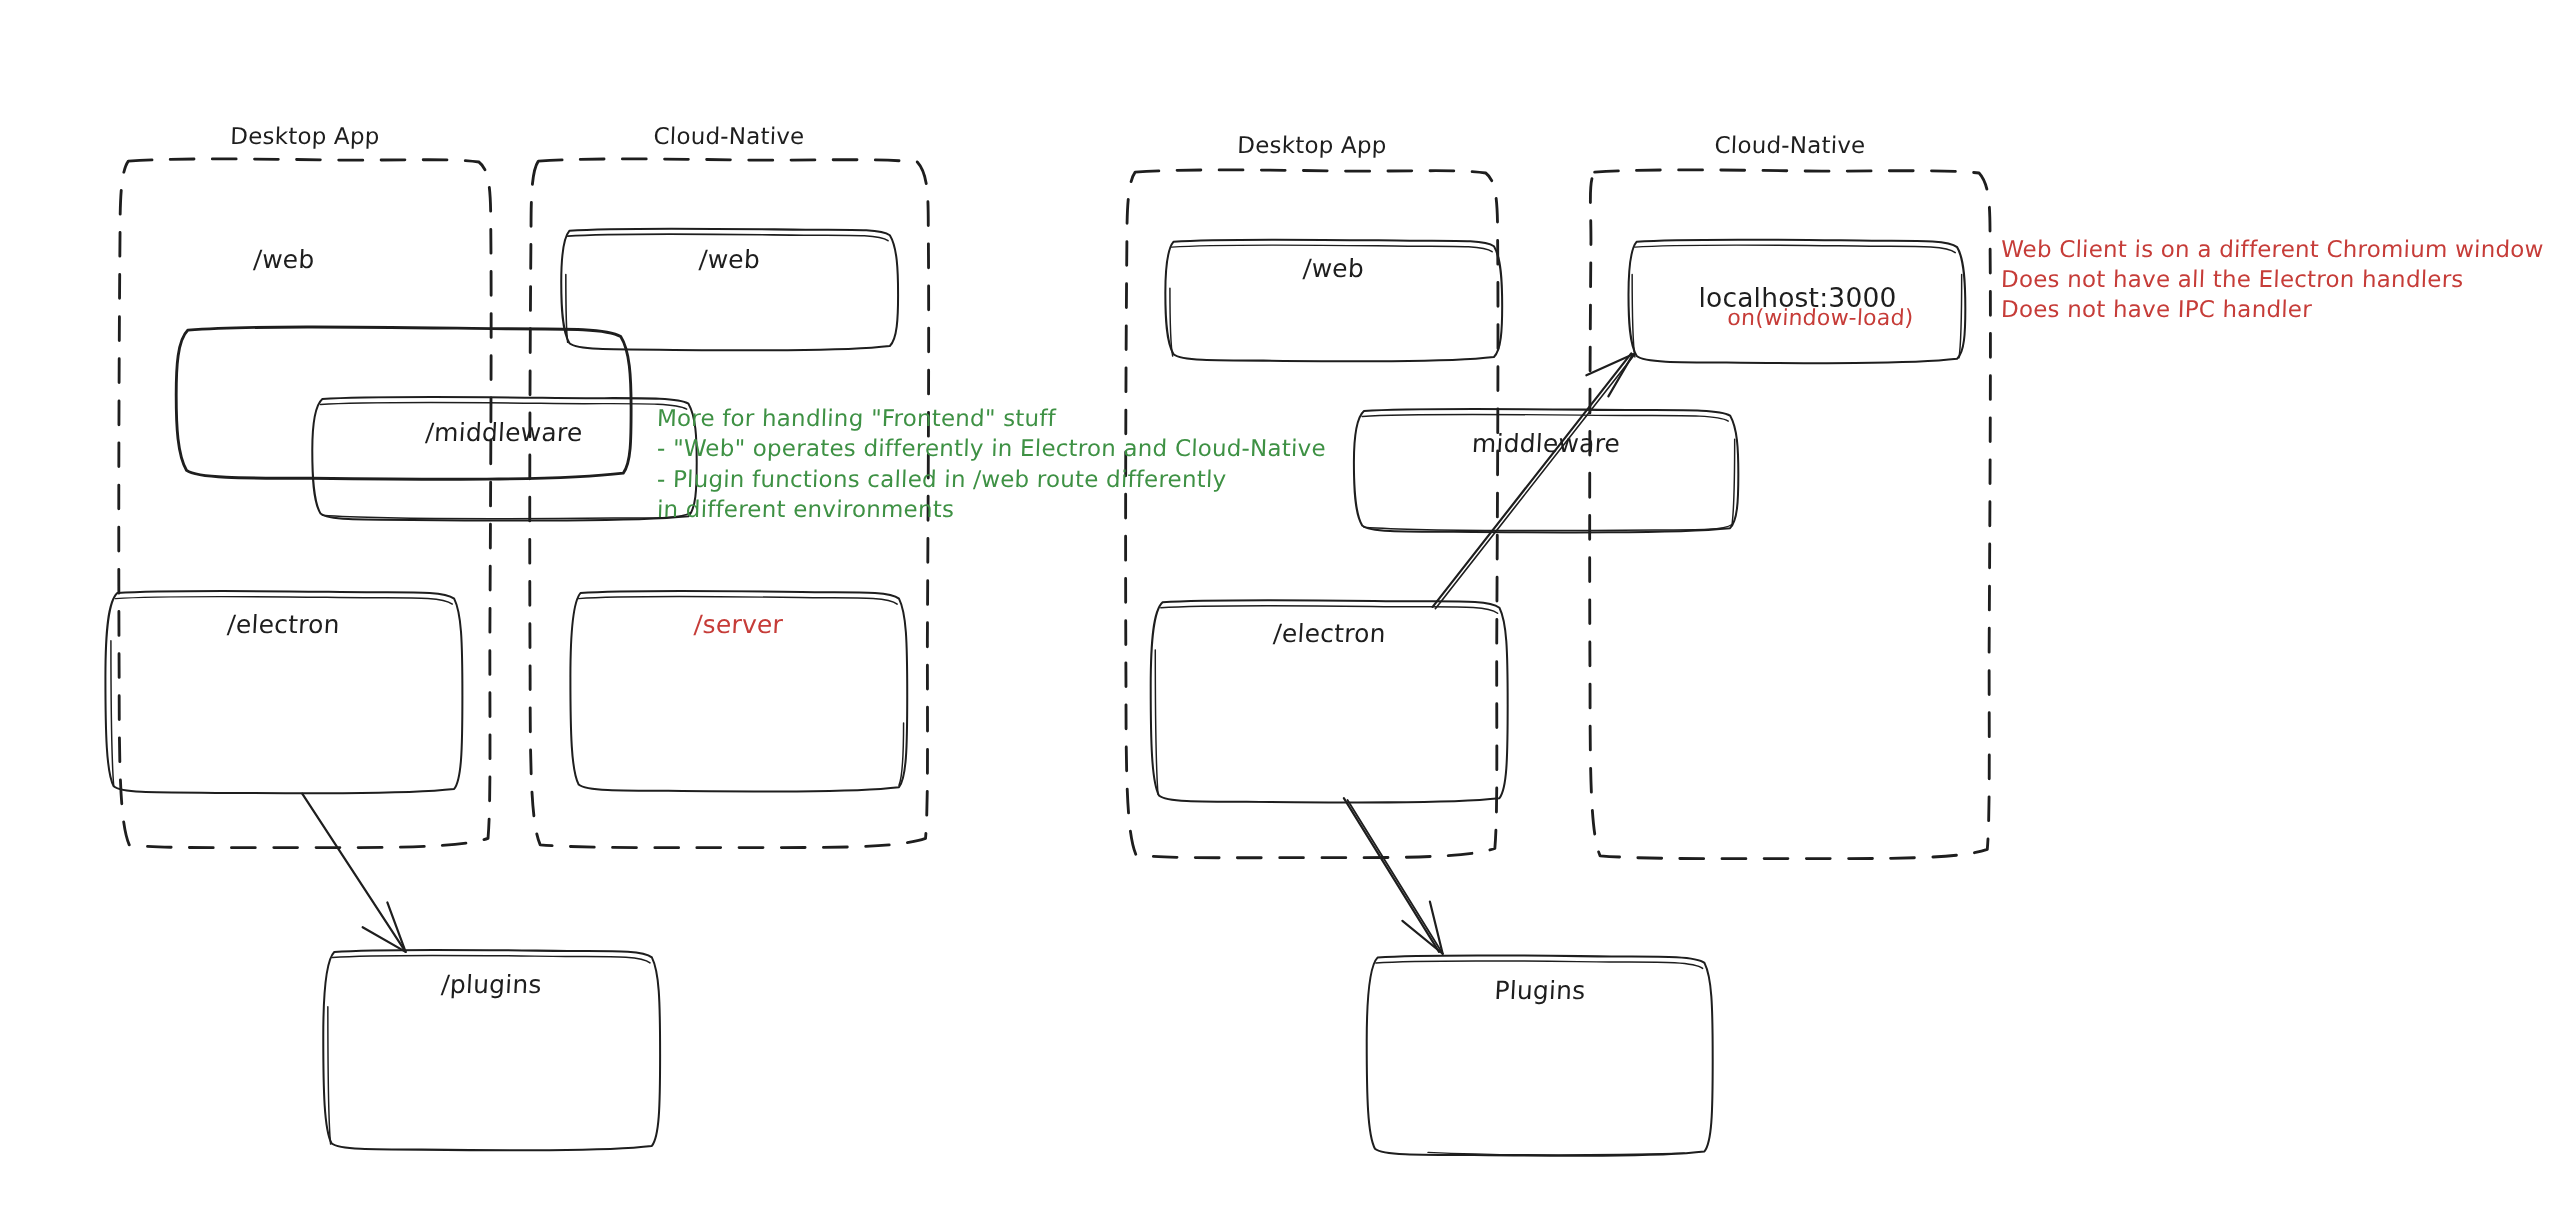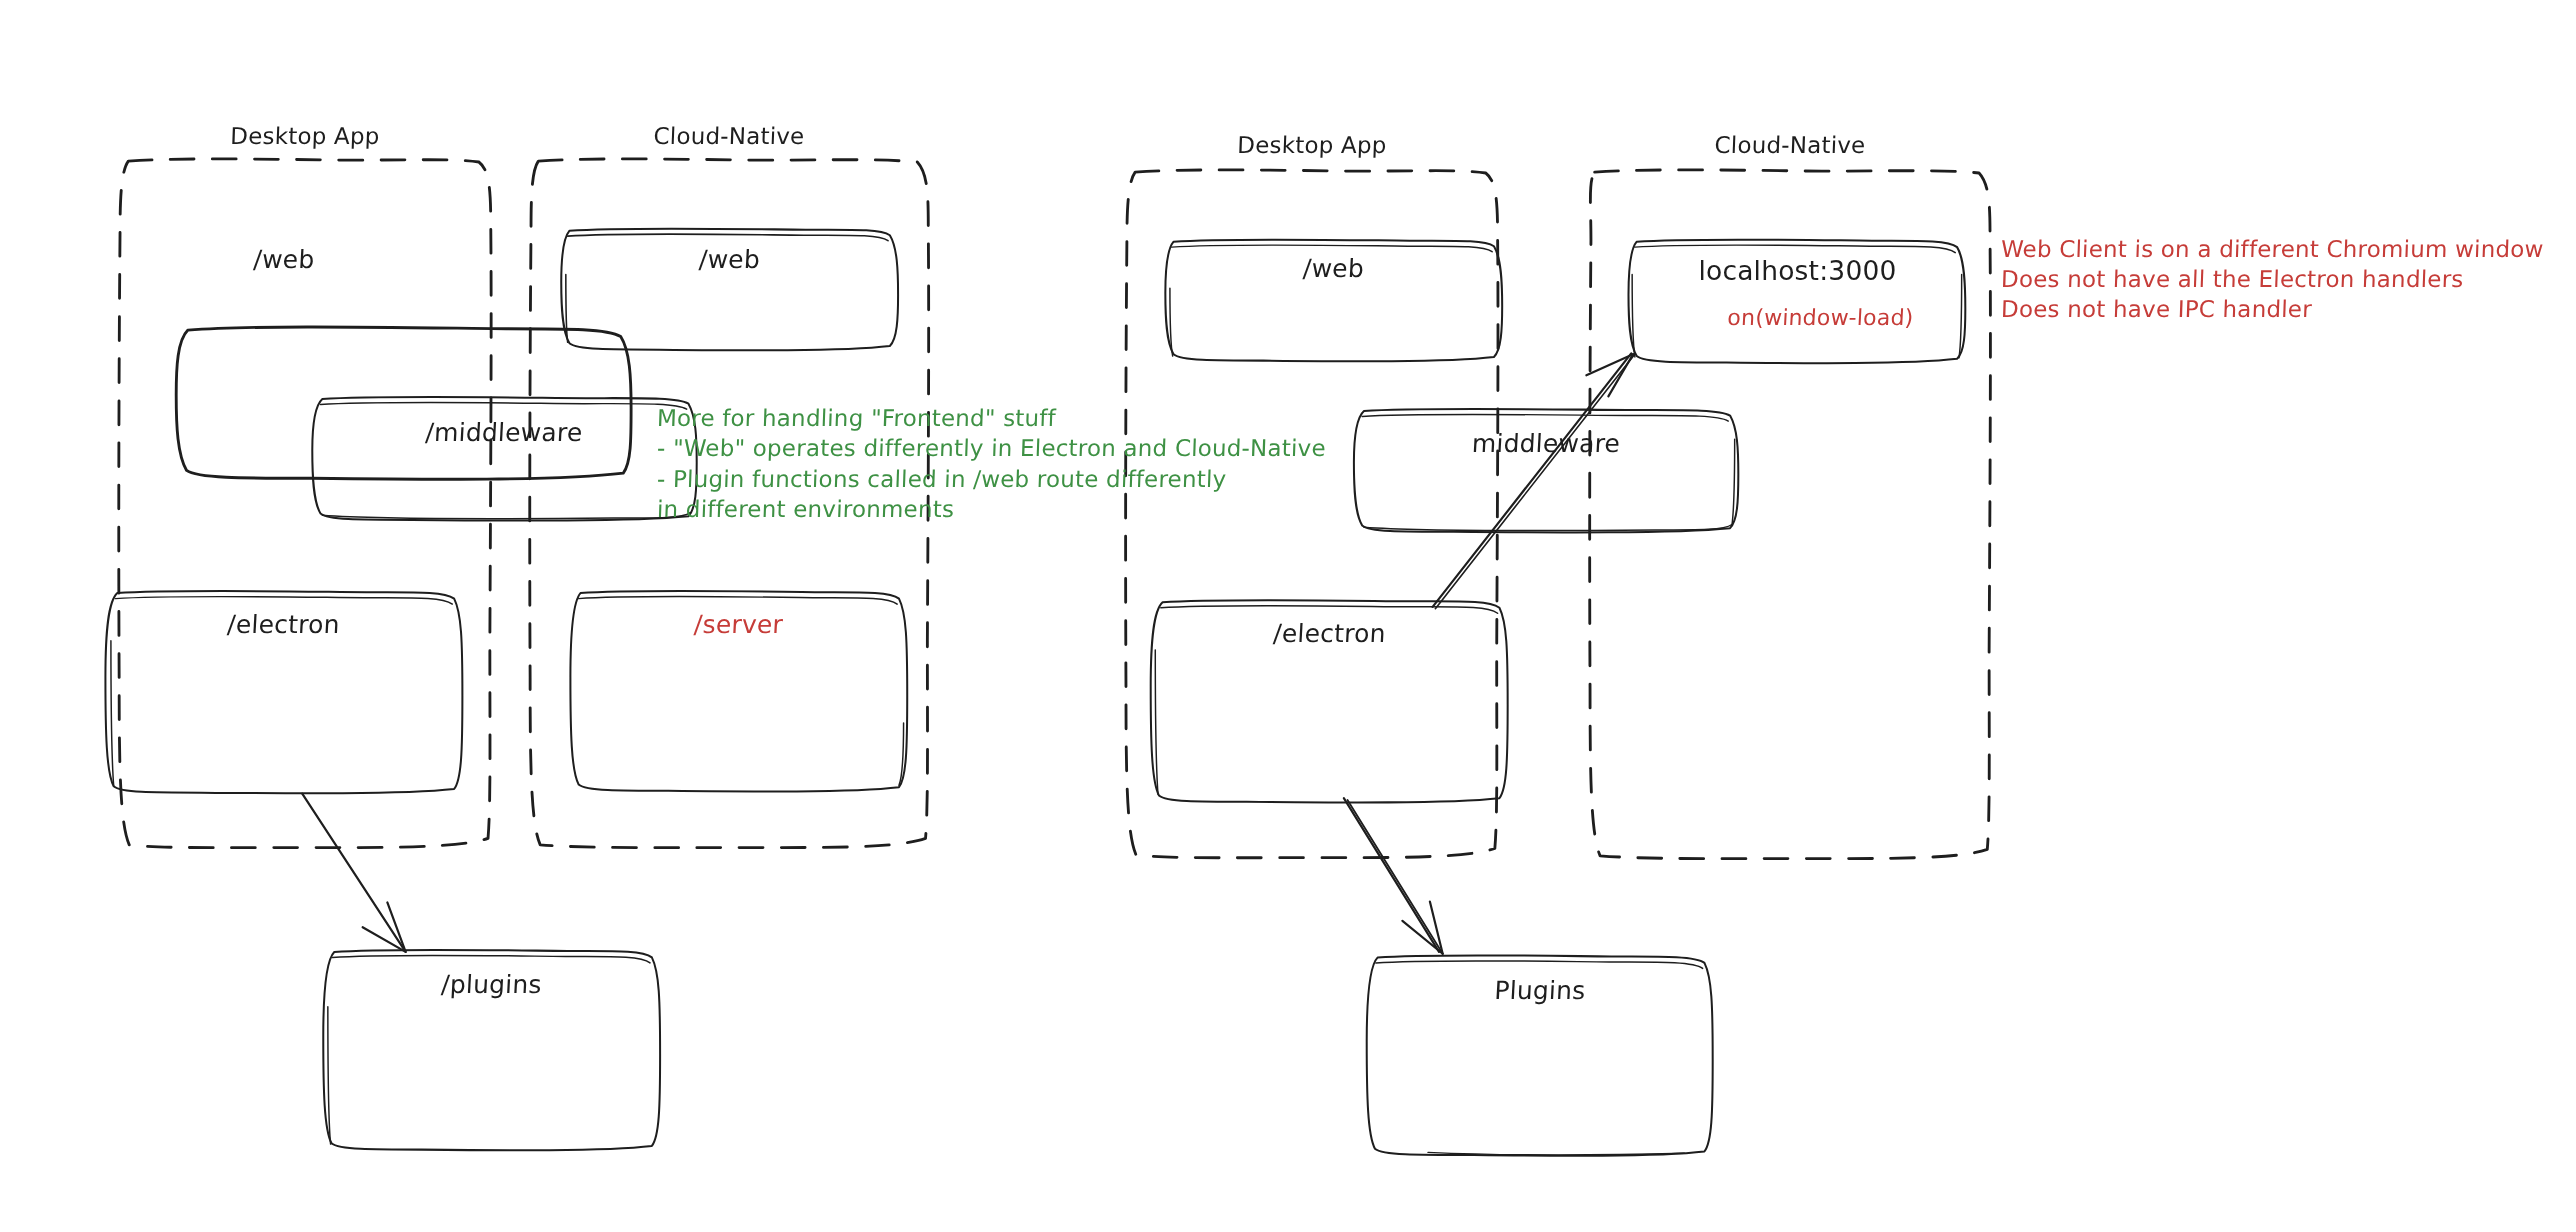--- a/index.html
+++ b/index.html
@@ -32,20 +32,21 @@
     font-size: 23px;
     text-align: center;
     transform: skewX(-2deg);
   }
   .box-title {
     font-size: 25px;
     transform: skewX(-3deg);
   }
   .box-title-up {
     font-size: 26.5px;
+    margin-top: 27px;
   }
   .note-green {
     font-size: 23px;
     color: #3e9144;
     line-height: 1.32;
     transform: skewX(-2deg);
   }
   .note-red {
     font-size: 23px;
     color: #c63c38;

